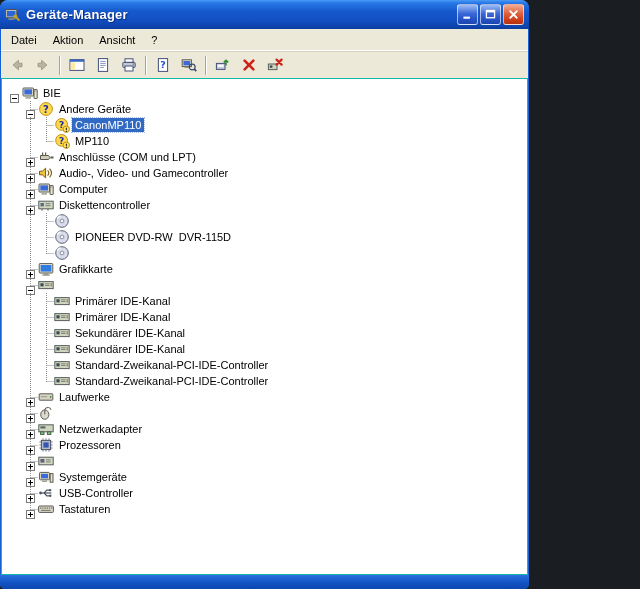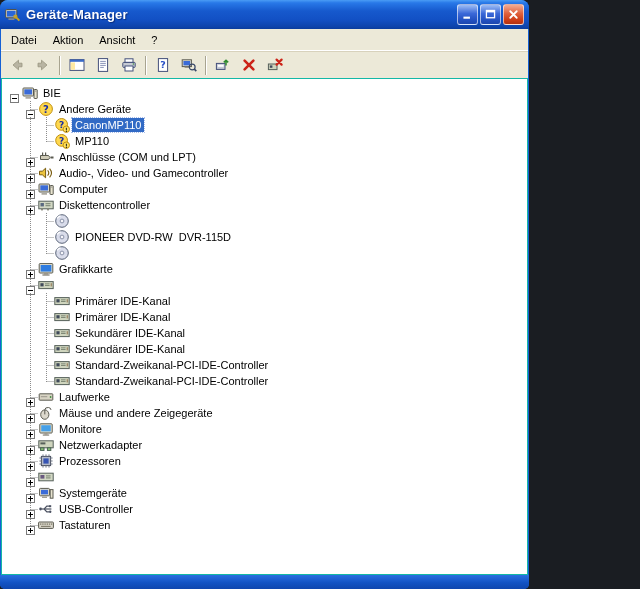--- a/index.html
+++ b/index.html
@@ -646,44 +646,20 @@
                 <line x1="4.5" y1="2" x2="4.5" y2="7" stroke="#000"></line>
               </svg></span>
           </span>
           <span class="nicon">
             <svg width="16" height="16" viewBox="0 0 16 16">
               <ellipse cx="6.8" cy="9.6" rx="4.1" ry="4.7" fill="#dcd8cc" stroke="#5a5a50"></ellipse>
               <line x1="6.8" y1="5" x2="6.8" y2="9.4" stroke="#5a5a50"></line>
               <path d="M6.8 4.9 q0.2-2.7 3.6-2.4 q2.6 0.3 2.6 2.4" fill="none" stroke="#5a5a50"></path>
             </svg>
           </span>
-          <span class="tlabel">Mäuse und andere Zeigegeräte</span>
-        </div>
-        <div class="trow">
-          <span class="tcell"></span>
-          <span class="tcell">
-            <svg class="guide" width="16" height="16" viewBox="0 0 16 16" stroke="#8c8c8c" stroke-dasharray="1 1">
-              <line x1="8.5" y1="0" x2="8.5" y2="16"></line>
-              <line x1="8.5" y1="8.5" x2="16" y2="8.5"></line>
-            </svg>
-            <span class="expander"><svg width="9" height="9" viewBox="0 0 9 9">
-                <rect x="0.5" y="0.5" width="8" height="8" fill="#fff" stroke="#7b7b7b"></rect>
-                <line x1="2" y1="4.5" x2="7" y2="4.5" stroke="#000"></line>
-                <line x1="4.5" y1="2" x2="4.5" y2="7" stroke="#000"></line>
-              </svg></span>
-          </span>
-          <span class="nicon">
-            <svg width="16" height="16" viewBox="0 0 16 16">
-              <rect x="1.8" y="2.8" width="12.4" height="9.2" rx="0.8" fill="#e8e4d0" stroke="#5a5a50"></rect>
-              <rect x="3.2" y="4.2" width="9.6" height="6.2" fill="#46a0e8"></rect>
-              <rect x="6.4" y="12.2" width="3.2" height="1.3" fill="#9a968a"></rect>
-              <rect x="4.8" y="13.5" width="6.4" height="1.1" fill="#7a766a"></rect>
-            </svg>
-          </span>
-          <span class="tlabel">Monitore</span>
         </div>
         <div class="trow">
           <span class="tcell"></span>
           <span class="tcell">
             <svg class="guide" width="16" height="16" viewBox="0 0 16 16" stroke="#8c8c8c" stroke-dasharray="1 1">
               <line x1="8.5" y1="0" x2="8.5" y2="16"></line>
               <line x1="8.5" y1="8.5" x2="16" y2="8.5"></line>
             </svg>
             <span class="expander"><svg width="9" height="9" viewBox="0 0 9 9">
                 <rect x="0.5" y="0.5" width="8" height="8" fill="#fff" stroke="#7b7b7b"></rect>

